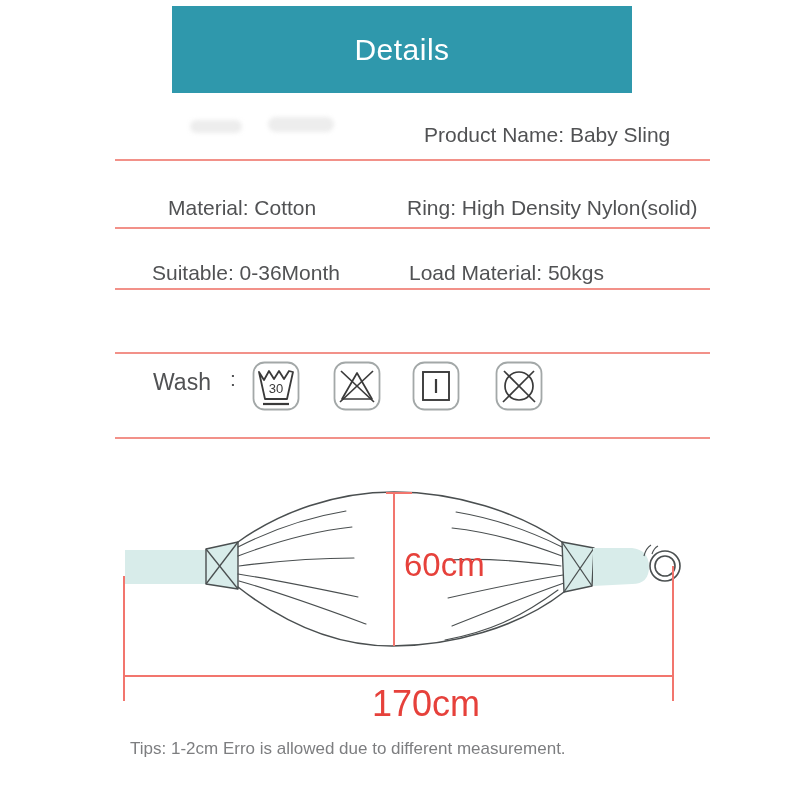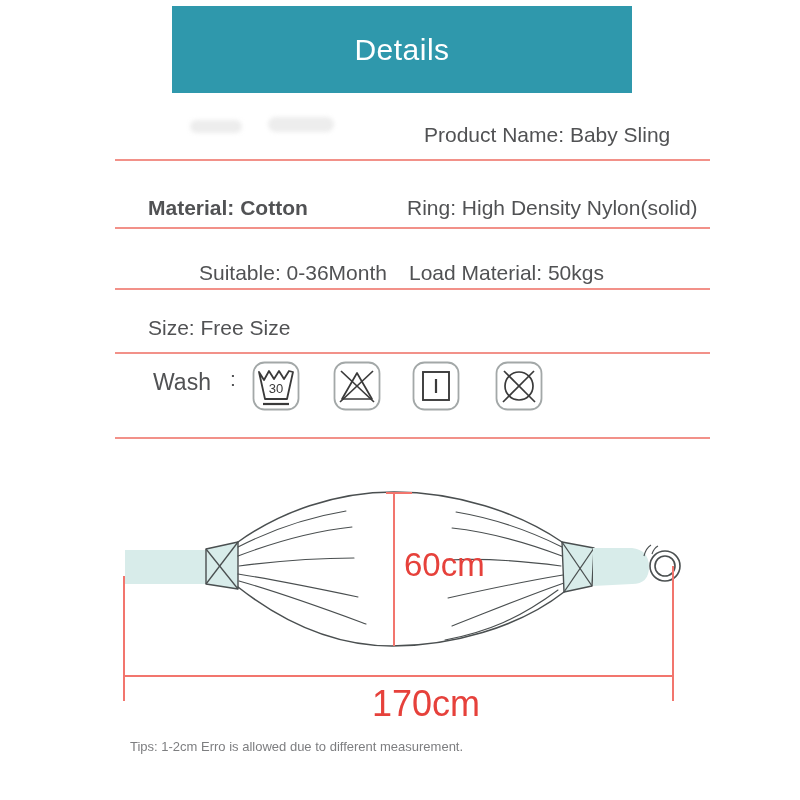--- a/index.html
+++ b/index.html
@@ -30,46 +30,45 @@
   .wm1{left:190px;top:120px;width:52px;height:13px;}
   .wm2{left:268px;top:117px;width:66px;height:15px;}
 
   .wash-label{position:absolute;left:153px;top:369px;font-size:23px;color:var(--text-gray);}
   .wash-colon{position:absolute;left:230px;top:367px;font-size:21px;color:var(--text-gray);}
   .care-icon{position:absolute;top:361px;width:48px;height:50px;}
   .ci-1{left:252px;} .ci-2{left:333px;} .ci-3{left:412px;} .ci-4{left:495px;}
 
   .diagram-svg{position:absolute;left:100px;top:470px;}
 
-  .tips{position:absolute;left:130px;top:739px;font-size:13px;color:var(--tips-gray);}
+  .tips{position:absolute;left:130px;top:739px;font-size:17px;color:var(--tips-gray);}
 </style>
 </head>
 <body>
 
 <div class="page">
 
   <div class="banner">
     <span>Details</span>
   </div>
 
   <div class="watermark wm1"></div>
   <div class="watermark wm2"></div>
 
   <div class="cell" style="left:392px;top:123px;margin-left:32px;">Product Name: Baby Sling</div>
   <div class="divider" style="top:159px;"></div>
 
-  <div class="cell" style="left:148px;top:196px;font-weight:bold;">Material: Cotton</div>
+  <div class="cell" style="left:168px;top:196px;">Material: Cotton</div>
   <div class="cell" style="left:407px;top:196px;">Ring: High Density Nylon(solid)</div>
   <div class="divider" style="top:227px;"></div>
 
-  <div class="cell" style="left:152px;top:261px;margin-left:47px;">Suitable: 0-36Month</div>
+  <div class="cell" style="left:152px;top:261px;">Suitable: 0-36Month</div>
   <div class="cell" style="left:409px;top:261px;">Load Material: 50kgs</div>
   <div class="divider" style="top:288px;"></div>
 
-  <div class="cell" style="left:148px;top:316px;">Size: Free Size</div>
   <div class="divider" style="top:352px;"></div>
 
   <div class="wash-label">Wash</div>
   <div class="wash-colon">:</div>
 
   <svg class="care-icon ci-1" viewBox="0 0 48 50">
     <rect x="1.5" y="1.5" width="45" height="47" rx="11" fill="none" stroke="var(--icon-border)" stroke-width="1.8"></rect>
     <path d="M7,11 L12,19 L17,10 L22,18 L27,10 L32,18 L37,10 L41,11 L35,38 L13,38 Z" fill="none" stroke="var(--icon-glyph)" stroke-width="1.8" stroke-linejoin="round"></path>
     <line x1="11" y1="43" x2="37" y2="43" stroke="var(--icon-glyph)" stroke-width="2.2"></line>
     <text x="24" y="32" text-anchor="middle" font-size="13" fill="var(--icon-glyph)" font-family="Liberation Sans, sans-serif">30</text>

